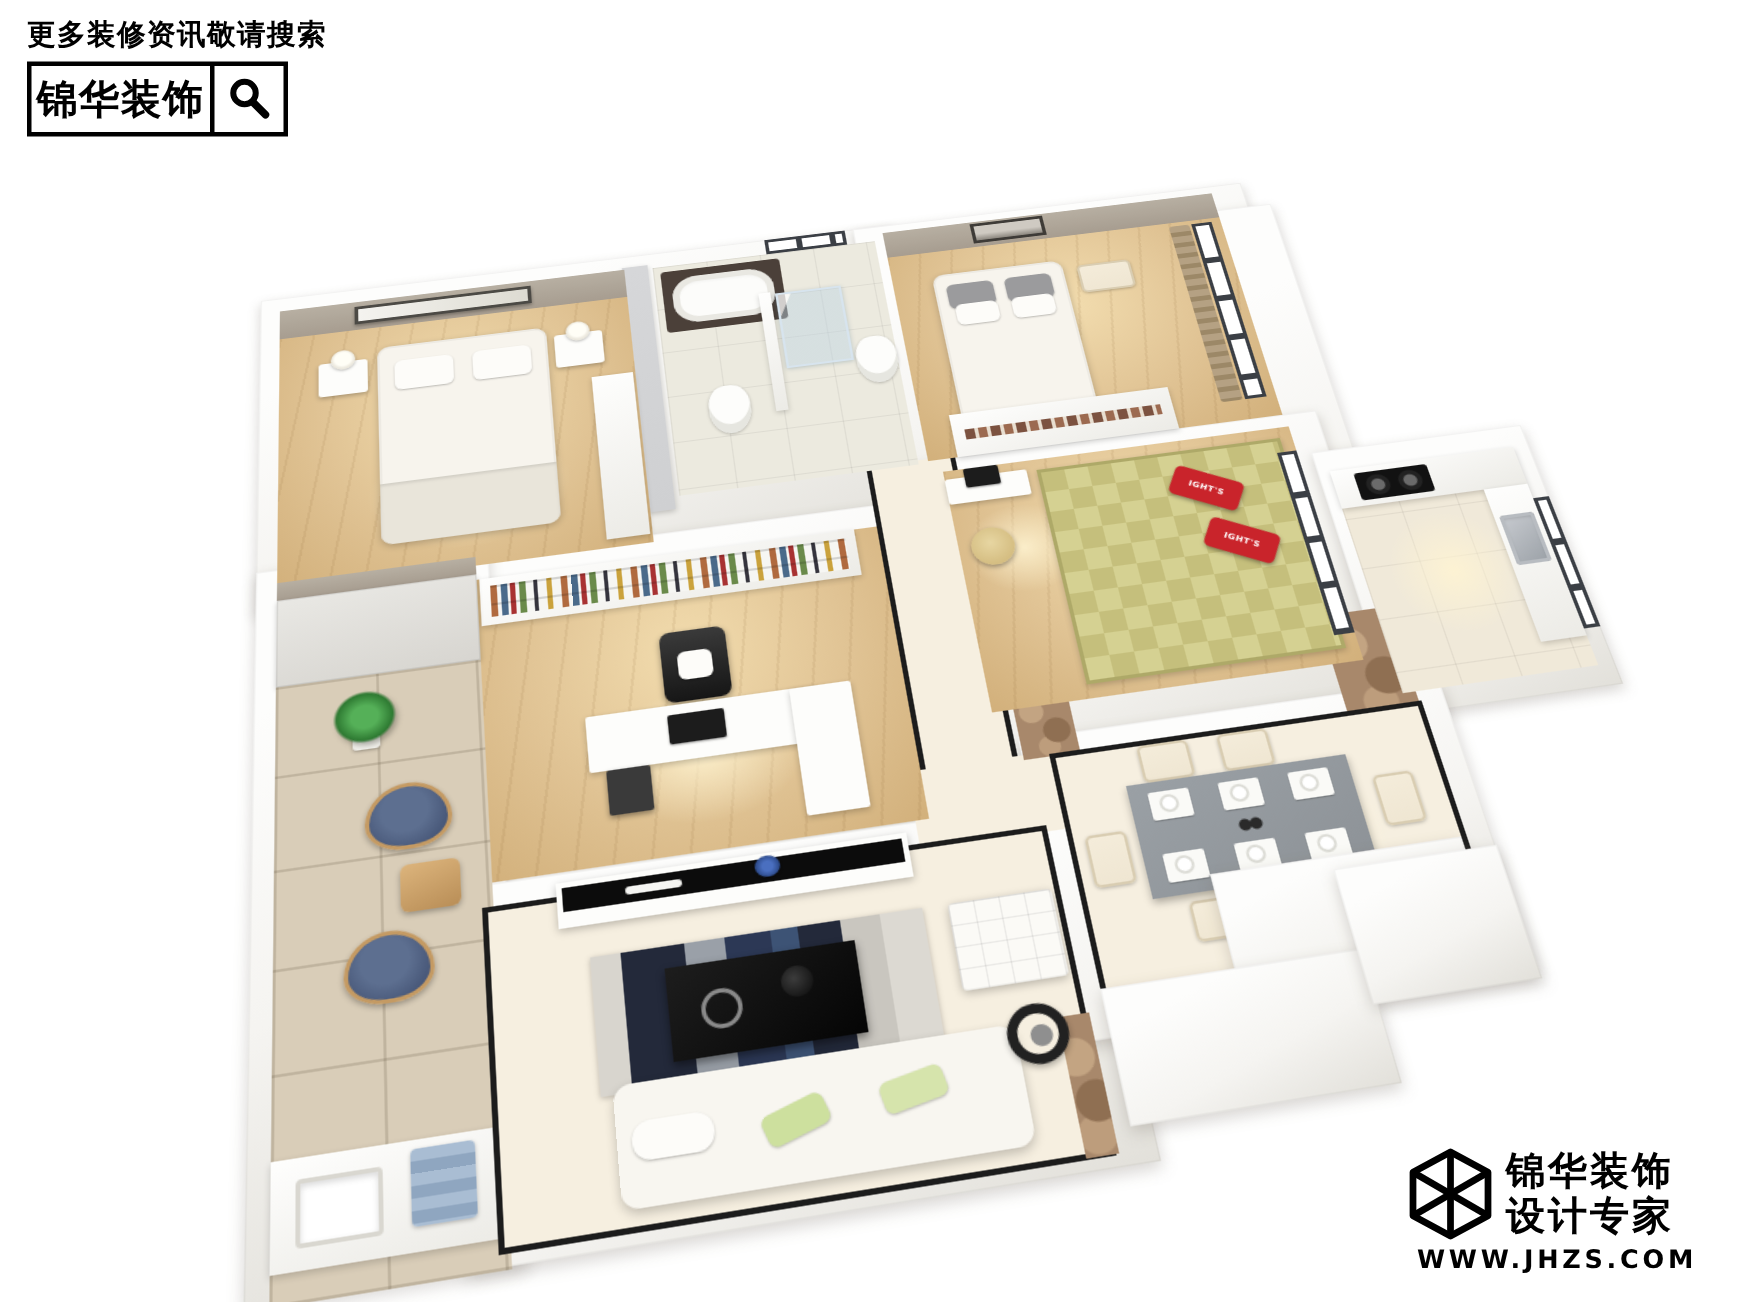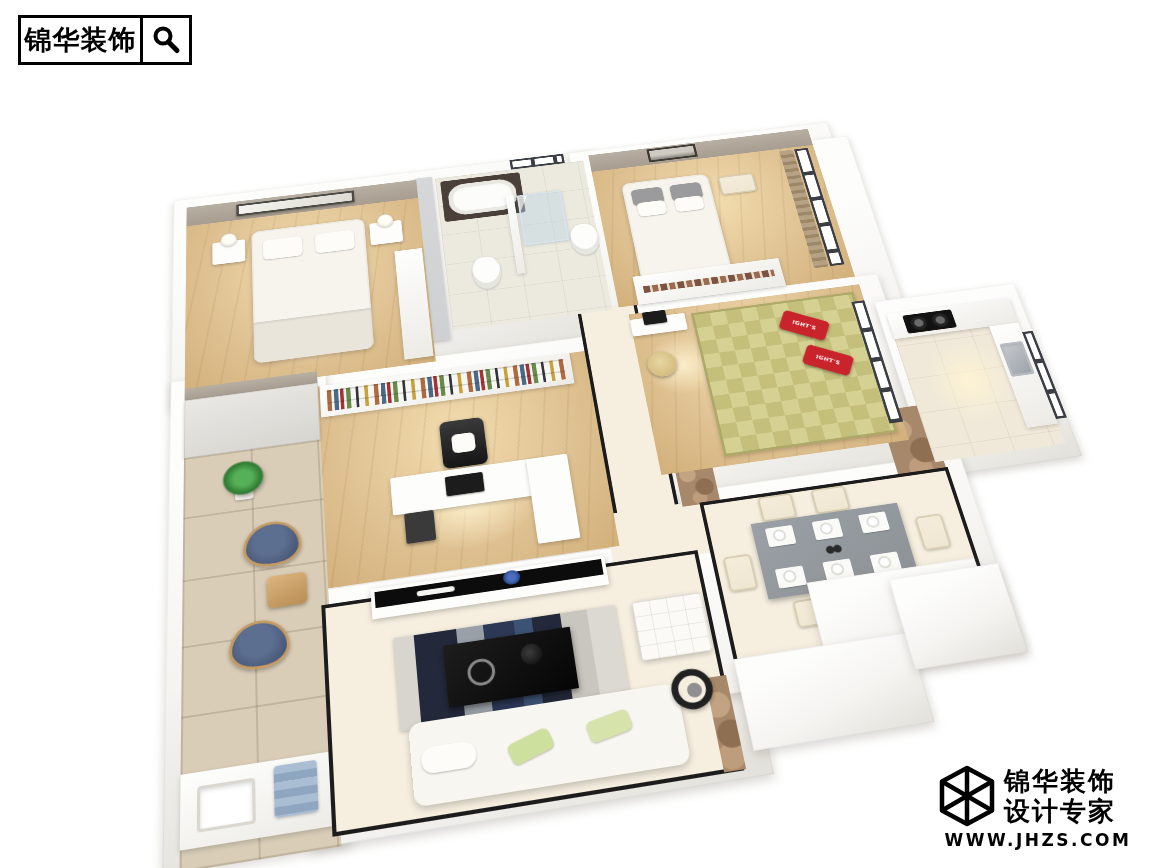--- a/index.html
+++ b/index.html
@@ -100,20 +100,21 @@
   .wstrip{background:repeating-linear-gradient(90deg,#7c5240 0 8px,#e8ded0 8px 11px,#9c6a50 11px 18px,#e8ded0 18px 21px);}
   .towel{background:repeating-linear-gradient(180deg,#a9bdd3 0 8px,#8fa6c0 8px 16px);border-radius:4px;box-shadow:0 1px 3px rgba(0,0,0,.25);}
   .gwall{background:linear-gradient(180deg,#d6d7d9,var(--gray-wall));box-shadow:0 2px 5px rgba(0,0,0,.2);}
 </style>
 </head>
 <body>
 
 <div class="canvas">
 
   <div class="wm-top">
+    <div class="wm-top-line">更多装修资讯敬请搜索</div>
     <div class="wm-top-box">
       <span class="wm-brand">锦华装饰</span>
       <span class="wm-mag">
         <svg width="30" height="30" viewBox="0 0 30 30">
           <circle cx="12" cy="11" r="7.5" fill="none" stroke="#000" stroke-width="4"></circle>
           <line x1="17.5" y1="17" x2="26" y2="25.5" stroke="#000" stroke-width="5" stroke-linecap="round"></line>
         </svg>
       </span>
     </div>
   </div>

